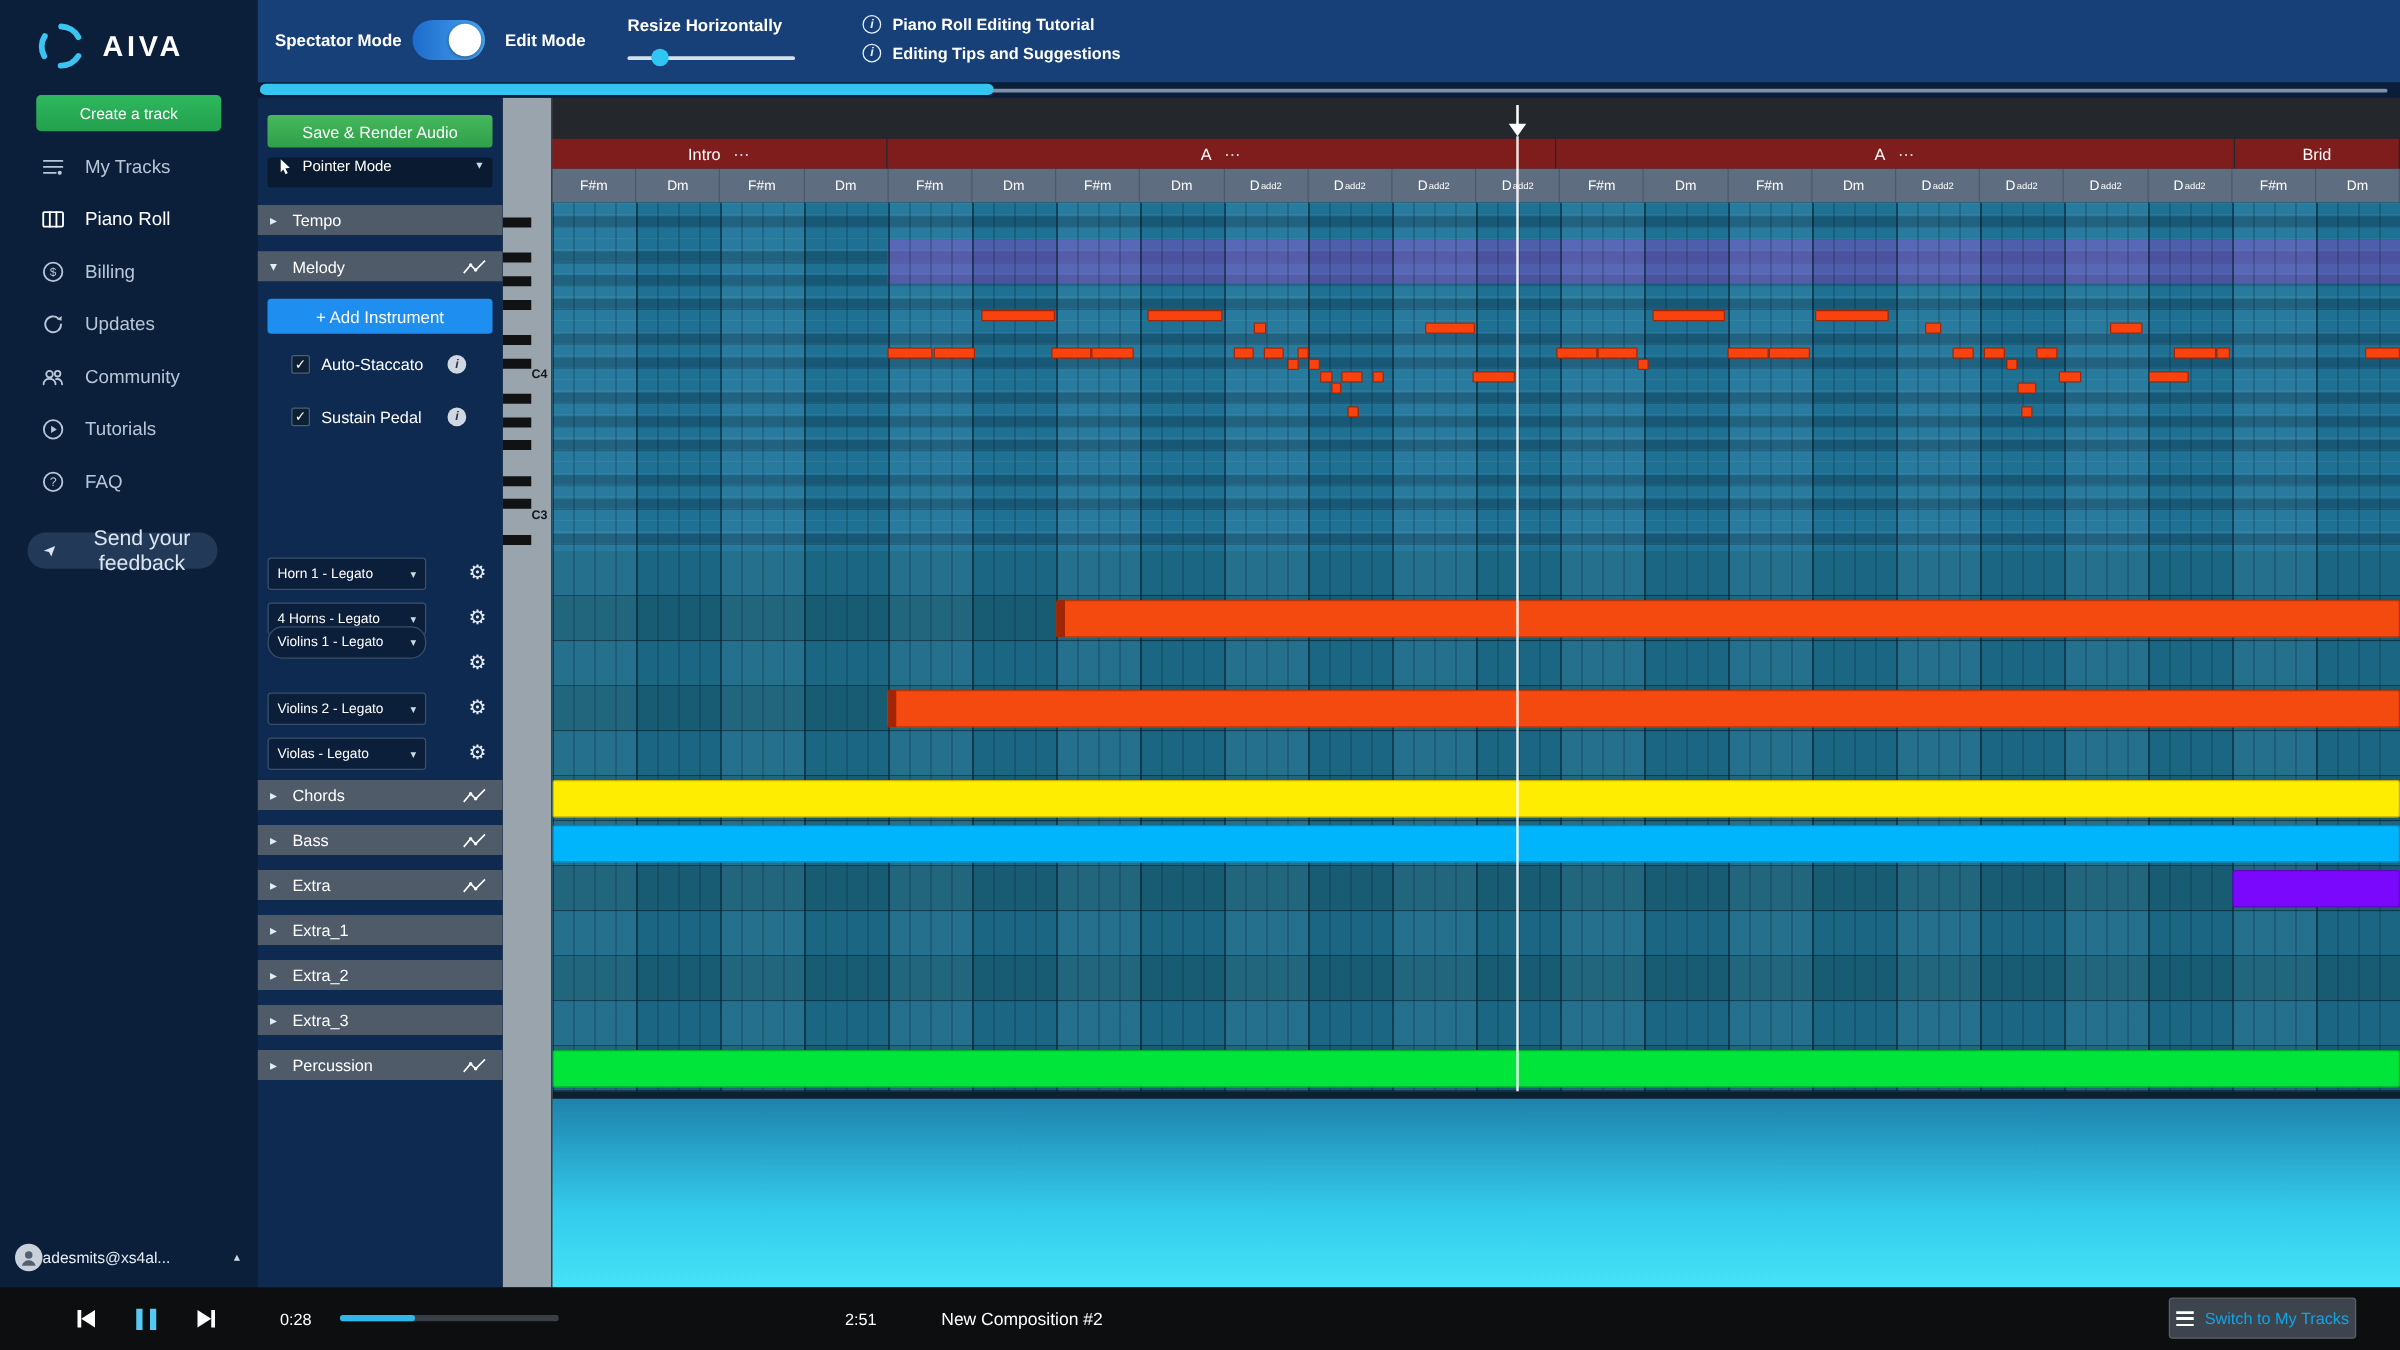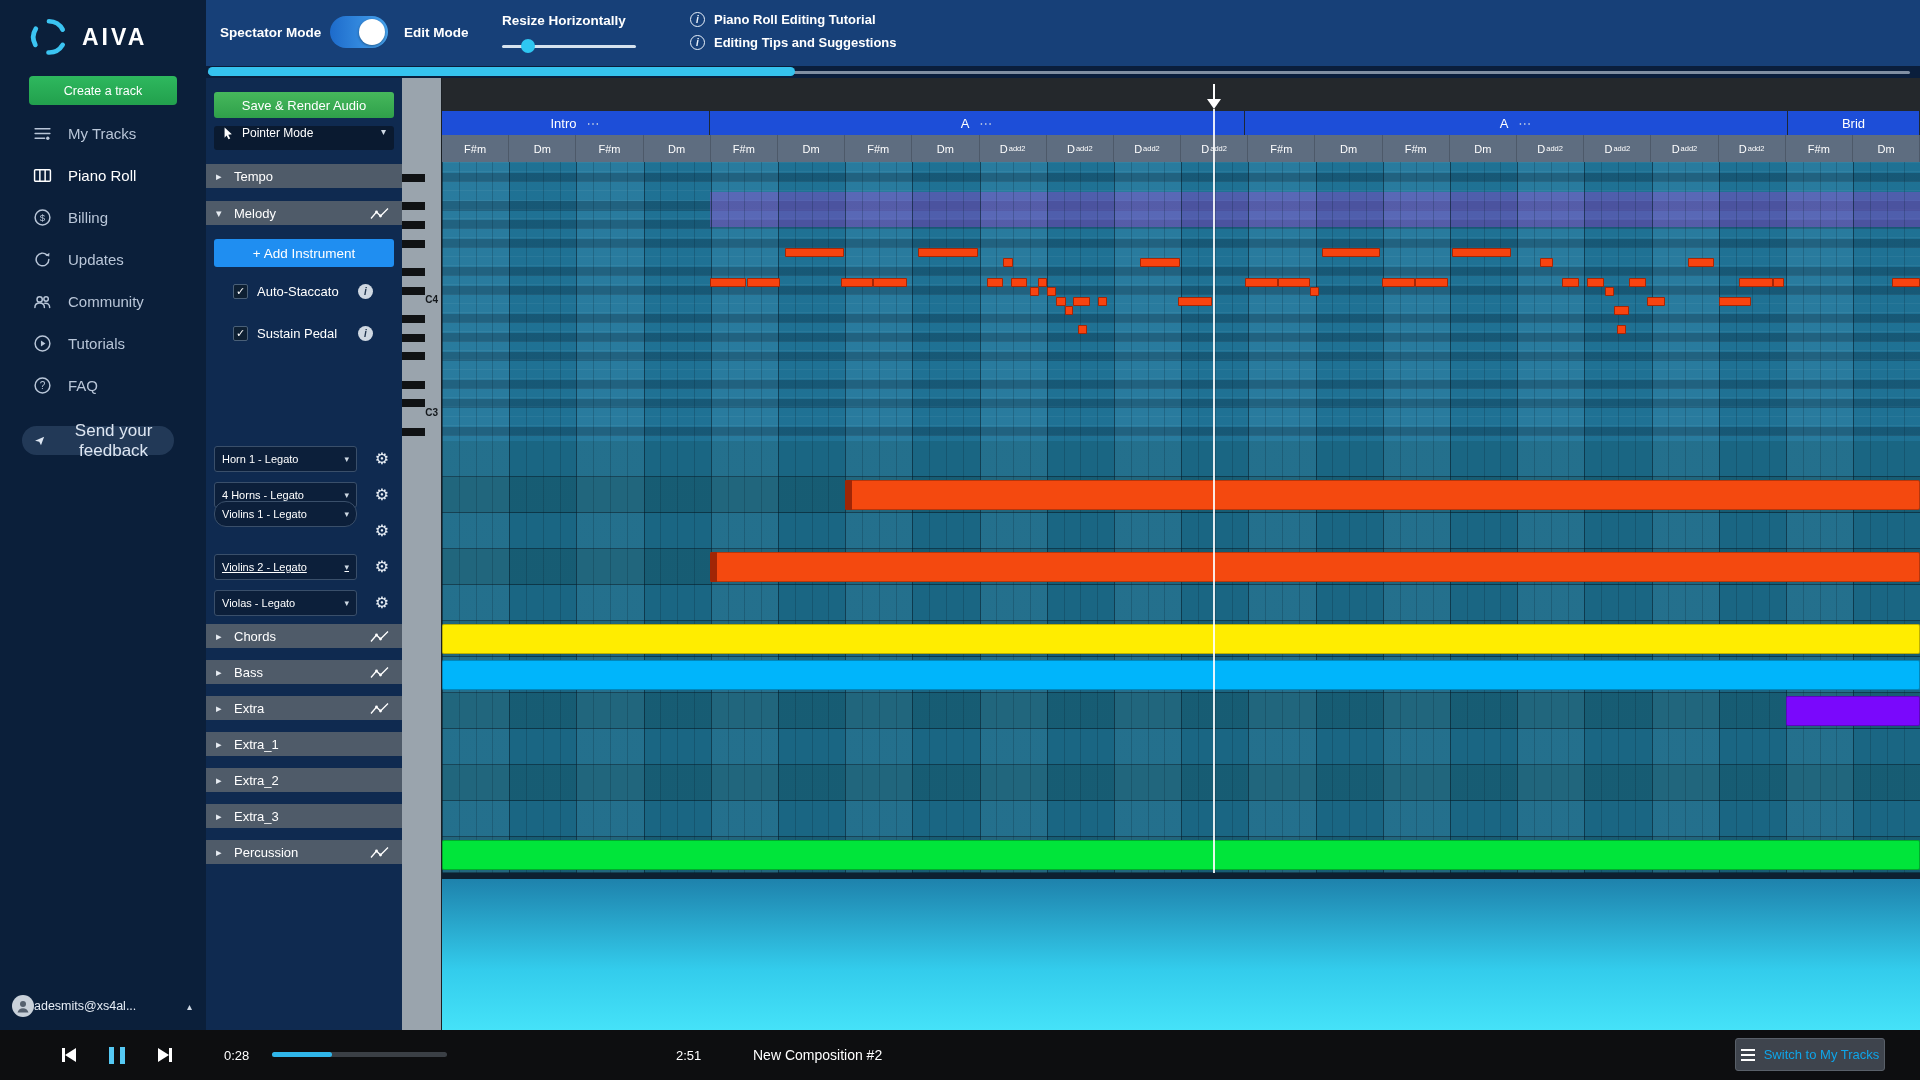--- a/index.html
+++ b/index.html
@@ -42,31 +42,31 @@
 .save-btn{position:absolute;left:8px;top:14px;width:180px;height:26px;border:none;border-radius:3px;background:linear-gradient(180deg,#46b85c,#2fa04a);color:#fff;font-size:13px;font-family:inherit;cursor:pointer}
 .pointer-dd{position:absolute;left:8px;top:48px;width:180px;height:24px;background:#0a1a30;border-radius:3px;display:flex;gap:8px;padding:0 8px;color:#fff;font-size:12px;cursor:pointer}
 .pointer-dd .dd{margin-left:auto;font-size:10px;color:#cfd9e4}
 .prow{position:absolute;left:0;width:196px;height:24px;background:#4f5b69;display:flex;align-items:center;color:#fff;font-size:13px;padding-left:10px;gap:8px;cursor:pointer}
 .prow .arrow{font-size:11px;color:#e7ecf2;width:10px}
 .prow .chart-ic{margin-left:auto;margin-right:12px;display:inline-flex}
 .add-btn{position:absolute;left:8px;top:161px;width:180px;height:28px;border:none;border-radius:3px;background:#1f8ef1;color:#fff;font-size:13.5px;font-family:inherit;cursor:pointer}
 .chk-row{position:absolute;left:27px;width:160px;height:18px;display:flex;align-items:center;gap:9px;color:#fff;font-size:13px}
 .chk{width:15px;height:15px;background:#0e2033;border:1px solid #4a6078;border-radius:2px;display:inline-flex;align-items:center;justify-content:center;color:#fff;font-size:11px;cursor:pointer;flex:none}
 .info-icon{position:absolute;left:125px;width:15px;height:15px;border-radius:50%;background:#cfd8e2;color:#22364e;font-size:10px;font-weight:bold;font-style:italic;display:inline-flex;align-items:center;justify-content:center;cursor:pointer}
-.inst{position:absolute;left:8px;width:143px;height:26px;background:#0c1f3a;border:1px solid #3a4f6a;border-radius:3px;display:flex;align-items:center;color:#fff;font-size:11px;padding:0 7px;cursor:pointer;white-space:nowrap}
+.inst{position:absolute;left:8px;width:127px;height:26px;background:#0c1f3a;border:1px solid #3a4f6a;border-radius:3px;display:flex;align-items:center;color:#fff;font-size:11px;padding:0 7px;cursor:pointer;white-space:nowrap}
 .inst .dd{margin-left:auto;font-size:9px;color:#cfd9e4}
 .gear{position:absolute;left:166px;width:20px;height:20px;color:#e8eef5;font-size:16px;line-height:20px;text-align:center;cursor:pointer}
 
 
 .roll{position:absolute;left:402px;top:78px;width:1518px;height:952px;background:#0d2030;overflow:hidden;z-index:1}
 .keys{position:absolute;left:0;top:0;width:40px;height:952px;background:#9aa4ad;border-right:1px solid #1a1f24}
 .blackkey{position:absolute;left:0;width:23px;height:8px;background:#101214}
 .keylabel{position:absolute;right:3px;font-size:10px;font-weight:bold;color:#14181c}
 .ruler{position:absolute;left:40px;top:0;width:1478px;height:33px;background:#24282c}
-.sections{position:absolute;left:40px;top:33px;width:1478px;height:24px;display:flex;background:#1d4ed8}
+.sections{position:absolute;left:40px;top:33px;width:1478px;height:24px;display:flex;background:#7f1d1d}
 .section{height:100%;display:flex;align-items:center;justify-content:center;gap:10px;color:#fff;font-size:13px;border-right:1px solid #1d2836;cursor:pointer;overflow:hidden}
 .sec-menu{color:#cdd6e2;font-size:13px;letter-spacing:1px;cursor:pointer}
 .chordband{position:absolute;left:40px;top:57px;width:1478px;height:27px;display:flex;background:#5e6d80}
 .chord{flex:1;display:flex;align-items:center;justify-content:center;color:#fff;font-size:11px;border-right:1px solid rgba(0,0,0,.18);white-space:nowrap;overflow:hidden}
 .chord sup{font-size:7.5px;margin-left:1px}
 .grid{position:absolute;left:40px;top:84px;width:1478px;height:711px;background:#1b6a88;overflow:hidden}
 .melody{position:absolute;left:0;top:0;width:100%;height:279px;background-color:#20769a;background-image:repeating-linear-gradient(180deg,rgba(255,255,255,.05) 0 1px,rgba(0,0,0,0) 1px 9.4px)}
 .blackrow{position:absolute;left:0;width:100%;height:9.4px;background:rgba(8,34,52,.30);z-index:0}
 .purple{position:absolute;background:rgba(123,82,200,.55);z-index:1}
 .lane{position:absolute;left:0;width:100%;height:36px;background:#1b6a88;border-bottom:1px solid rgba(5,25,38,.55);z-index:1}
@@ -327,21 +327,21 @@
       <div class="inst" style="top: 404px;">
         <span class="inst-label">4 Horns - Legato</span>
         <span class="dd">▾</span>
       </div>
       <span class="gear" style="top: 407px;">⚙</span>
       <div class="inst" style="top: 423px; border-radius: 12px;">
         <span class="inst-label">Violins 1 - Legato</span>
         <span class="dd">▾</span>
       </div>
       <span class="gear" style="top: 443px;">⚙</span>
-      <div class="inst" style="top: 476px; text-decoration: underline;">
+      <div class="inst" style="top: 476px;">
         <span class="inst-label">Violins 2 - Legato</span>
         <span class="dd">▾</span>
       </div>
       <span class="gear" style="top: 479px;">⚙</span>
       <div class="inst" style="top: 512px;">
         <span class="inst-label">Violas - Legato</span>
         <span class="dd">▾</span>
       </div>
       <span class="gear" style="top: 515px;">⚙</span>
     </aside>

